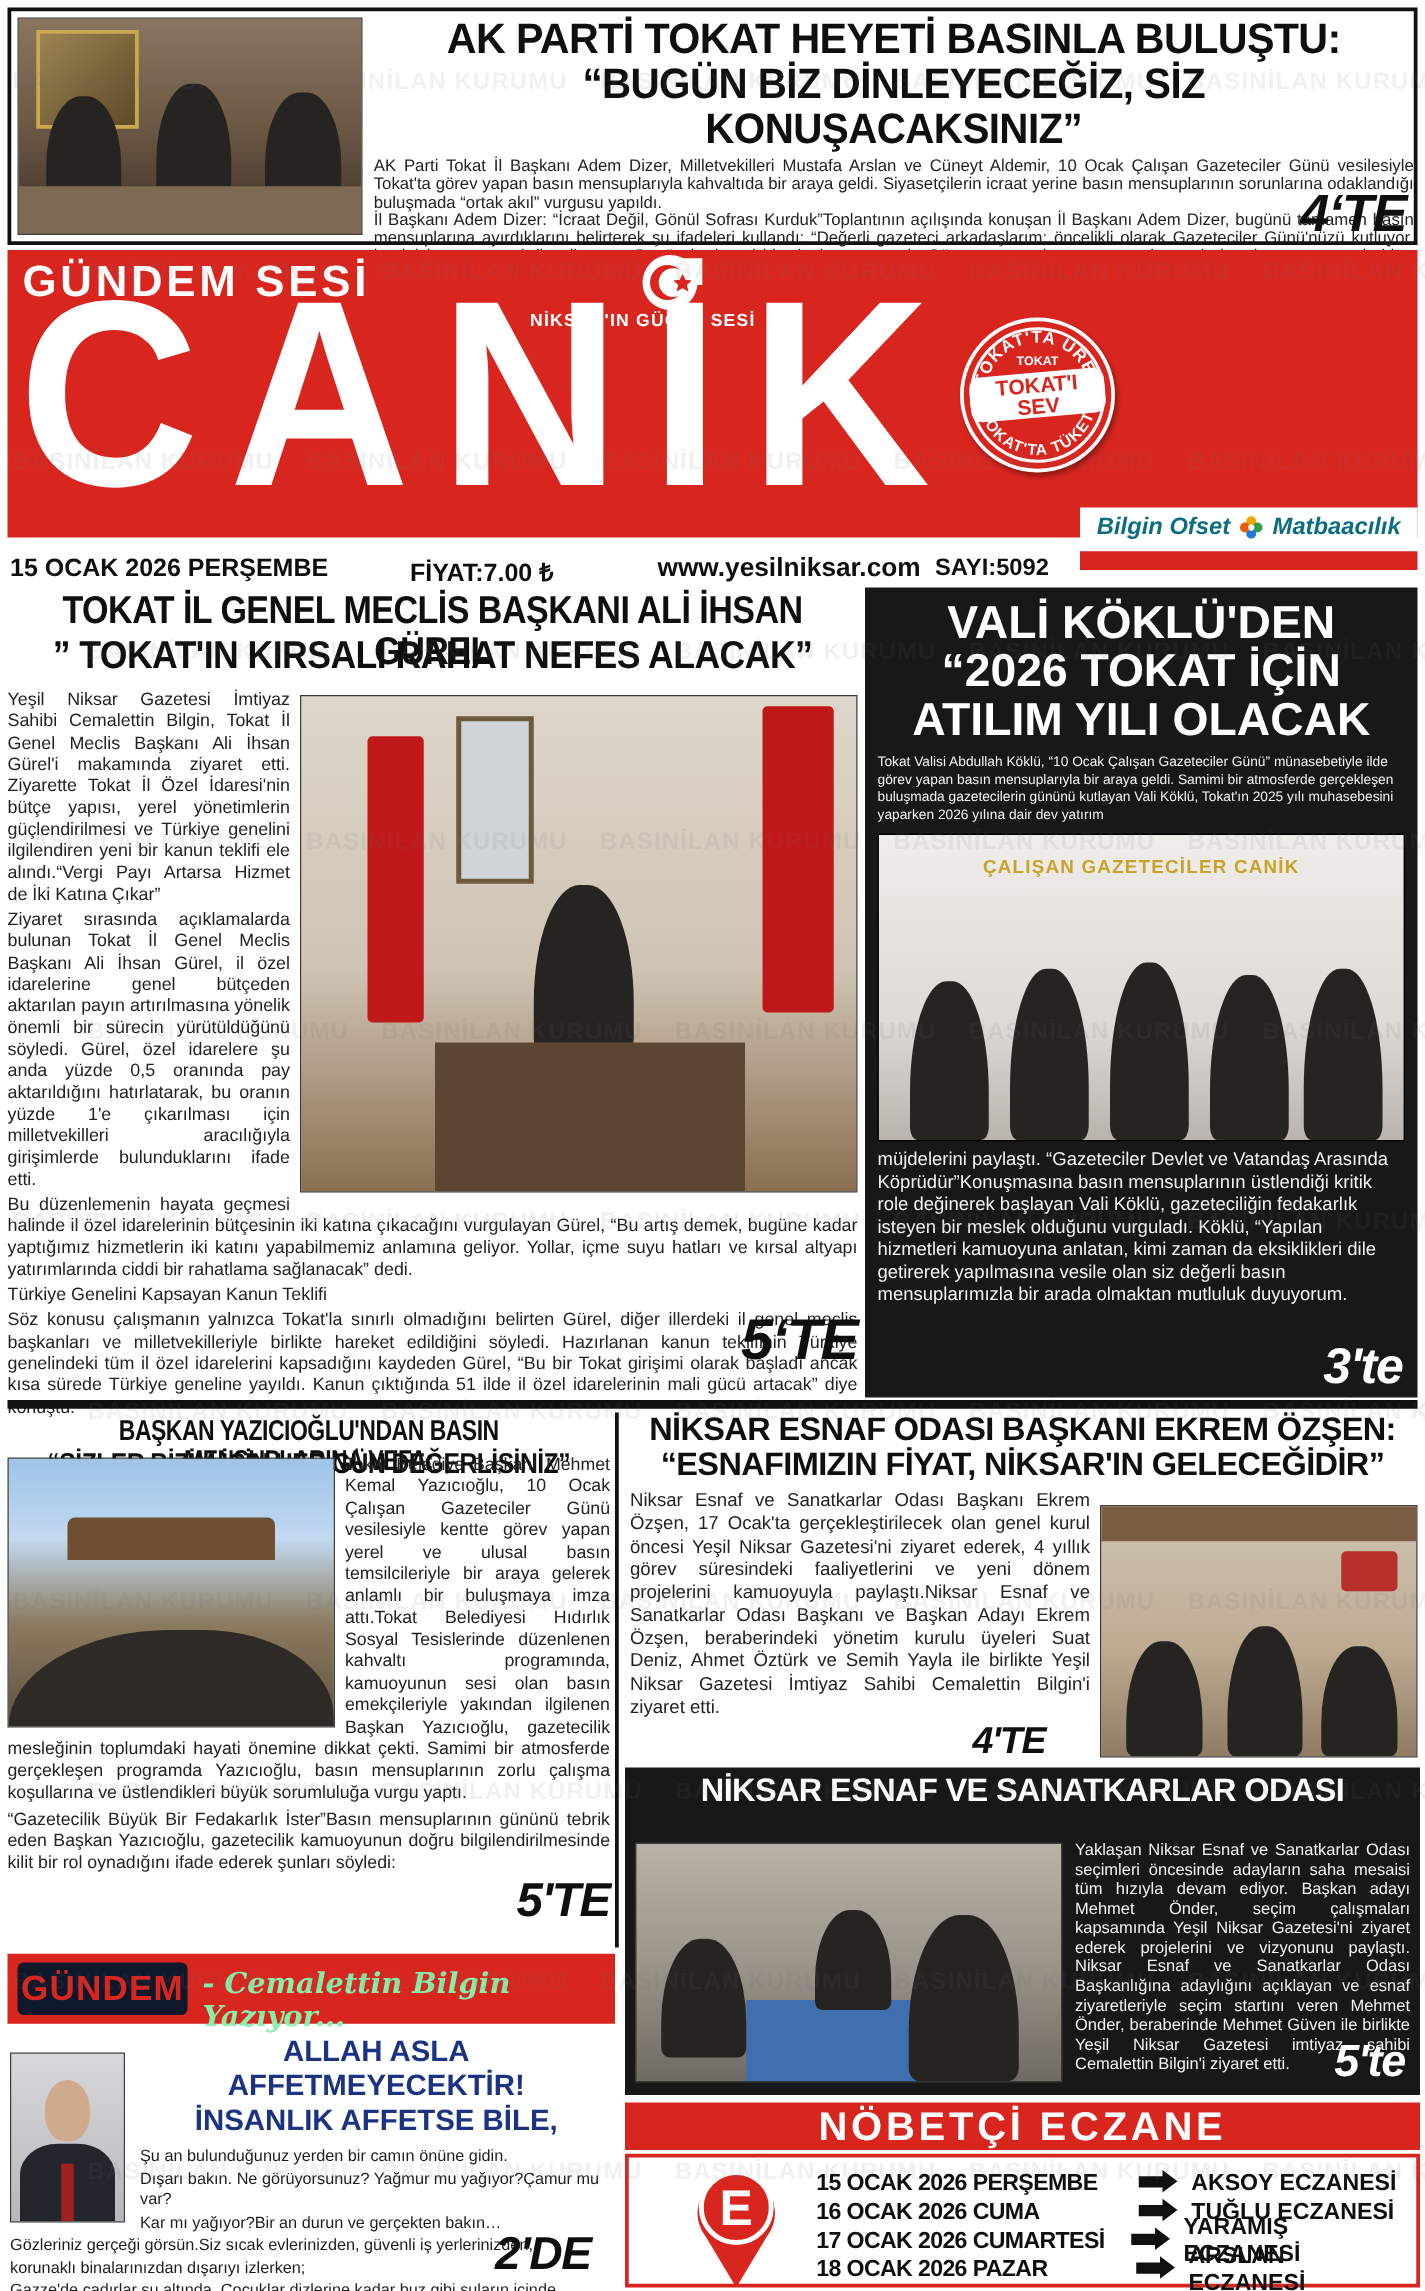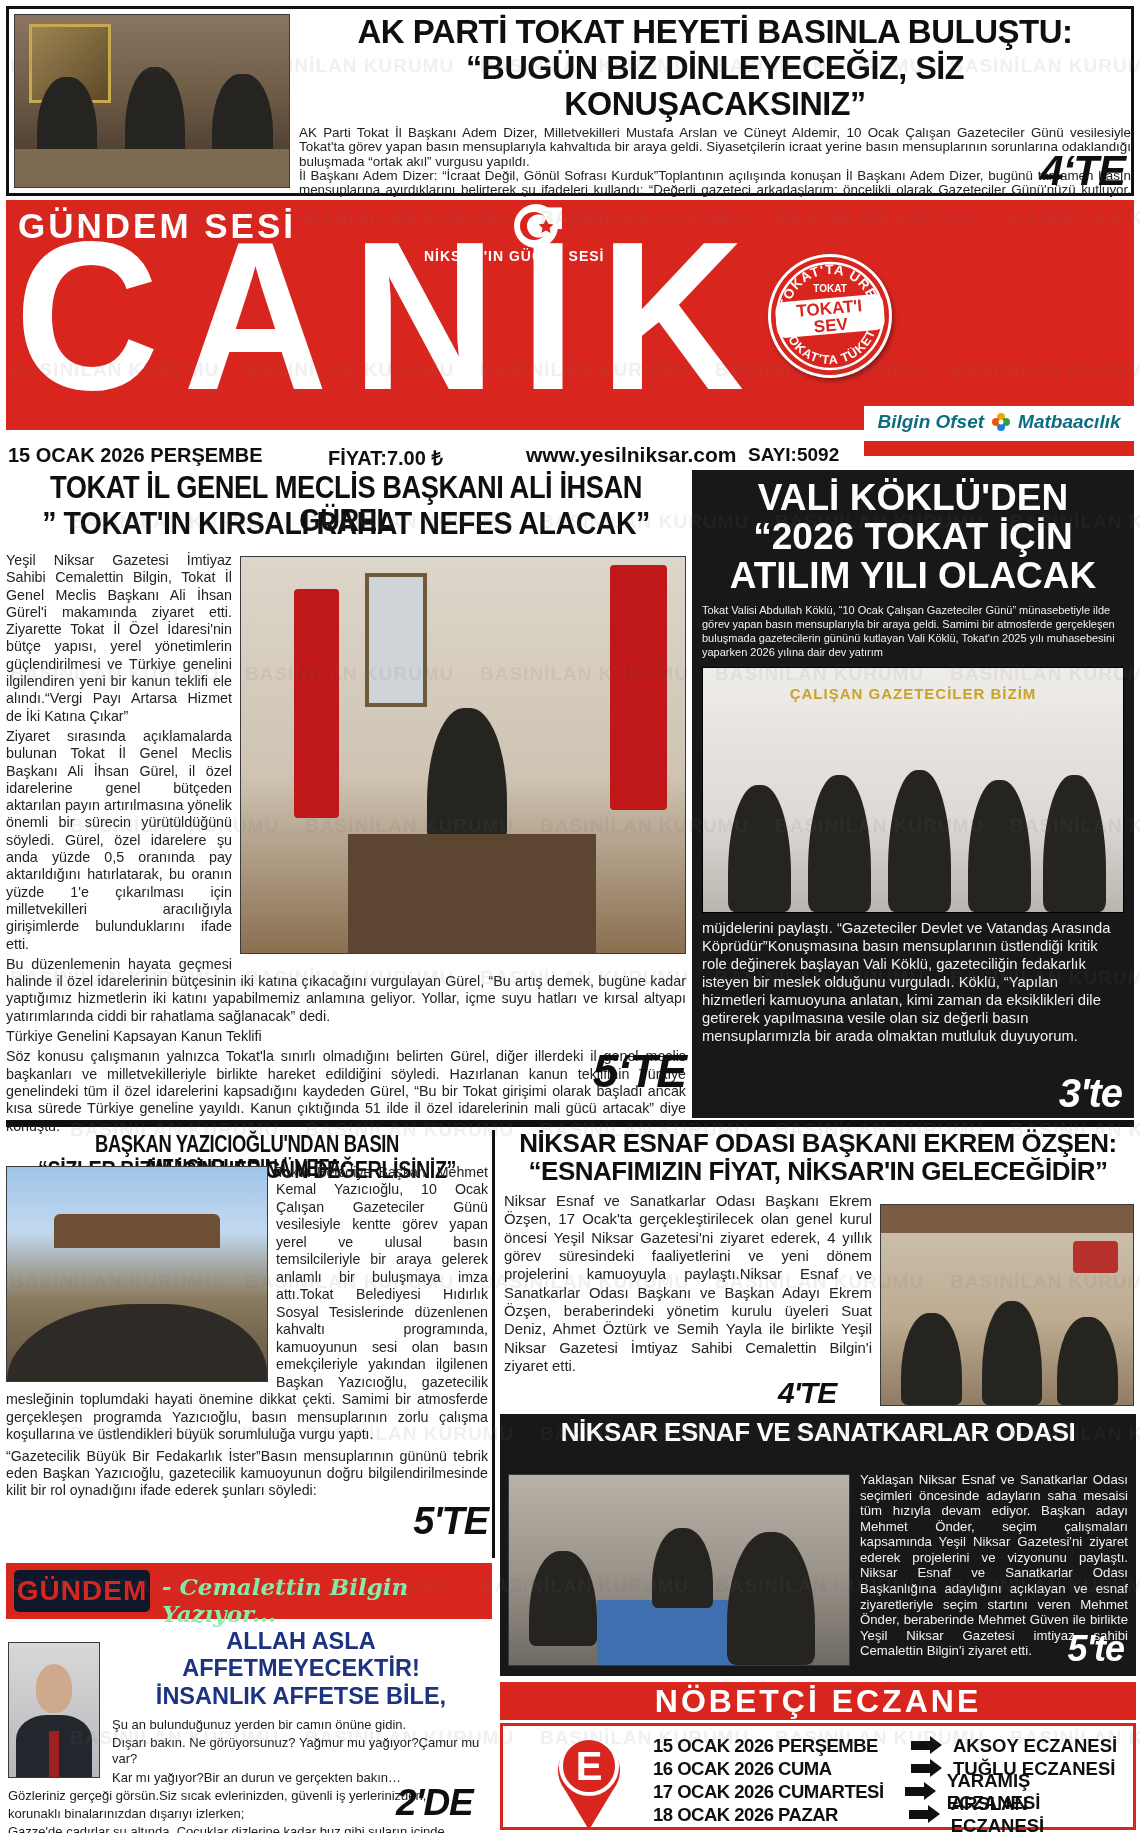--- a/index.html
+++ b/index.html
@@ -230,21 +230,21 @@
     <p>Söz konusu çalışmanın yalnızca Tokat'la sınırlı olmadığını belirten Gürel, diğer illerdeki il genel meclis başkanları ve milletvekilleriyle birlikte hareket edildiğini söyledi. Hazırlanan kanun teklifinin Türkiye genelindeki tüm il özel idarelerini kapsadığını kaydeden Gürel, “Bu bir Tokat girişimi olarak başladı ancak kısa sürede Türkiye geneline yayıldı. Kanun çıktığında 51 ilde il özel idarelerinin mali gücü artacak” diye konuştu.</p>
   </div>
   <div id="main-ref" class="pageref">5‘TE</div>
 
   <section id="vali">
     <div class="hl">VALİ KÖKLÜ'DEN</div>
     <div class="hl">“2026 TOKAT İÇİN</div>
     <div class="hl">ATILIM YILI OLACAK</div>
     <div id="vali-p1">Tokat Valisi Abdullah Köklü, “10 Ocak Çalışan Gazeteciler Günü” münasebetiyle ilde görev yapan basın mensuplarıyla bir araya geldi. Samimi bir atmosferde gerçekleşen buluşmada gazetecilerin gününü kutlayan Vali Köklü, Tokat'ın 2025 yılı muhasebesini yaparken 2026 yılına dair dev yatırım</div>
     <div id="vali-photo" class="photo ph-vali">
-      <div class="backdrop-text">ÇALIŞAN GAZETECİLER BİZİM</div>
+      <div class="backdrop-text">ÇALIŞAN GAZETECİLER CANİK</div>
       <div class="sil" style="left:6%;bottom:0;width:15%;height:52%"></div>
       <div class="sil" style="left:25%;bottom:0;width:15%;height:56%"></div>
       <div class="sil" style="left:44%;bottom:0;width:15%;height:58%"></div>
       <div class="sil" style="left:63%;bottom:0;width:15%;height:54%"></div>
       <div class="sil" style="left:81%;bottom:0;width:15%;height:56%"></div>
     </div>
     <div id="vali-p2">müjdelerini paylaştı. “Gazeteciler Devlet ve Vatandaş Arasında Köprüdür”Konuşmasına basın mensuplarının üstlendiği kritik role değinerek başlayan Vali Köklü, gazeteciliğin fedakarlık isteyen bir meslek olduğunu vurguladı. Köklü, “Yapılan hizmetleri kamuoyuna anlatan, kimi zaman da eksiklikleri dile getirerek yapılmasına vesile olan siz değerli basın mensuplarımızla bir arada olmaktan mutluluk duyuyorum.</div>
     <div id="vali-ref" class="pageref">3'te</div>
   </section>
 

